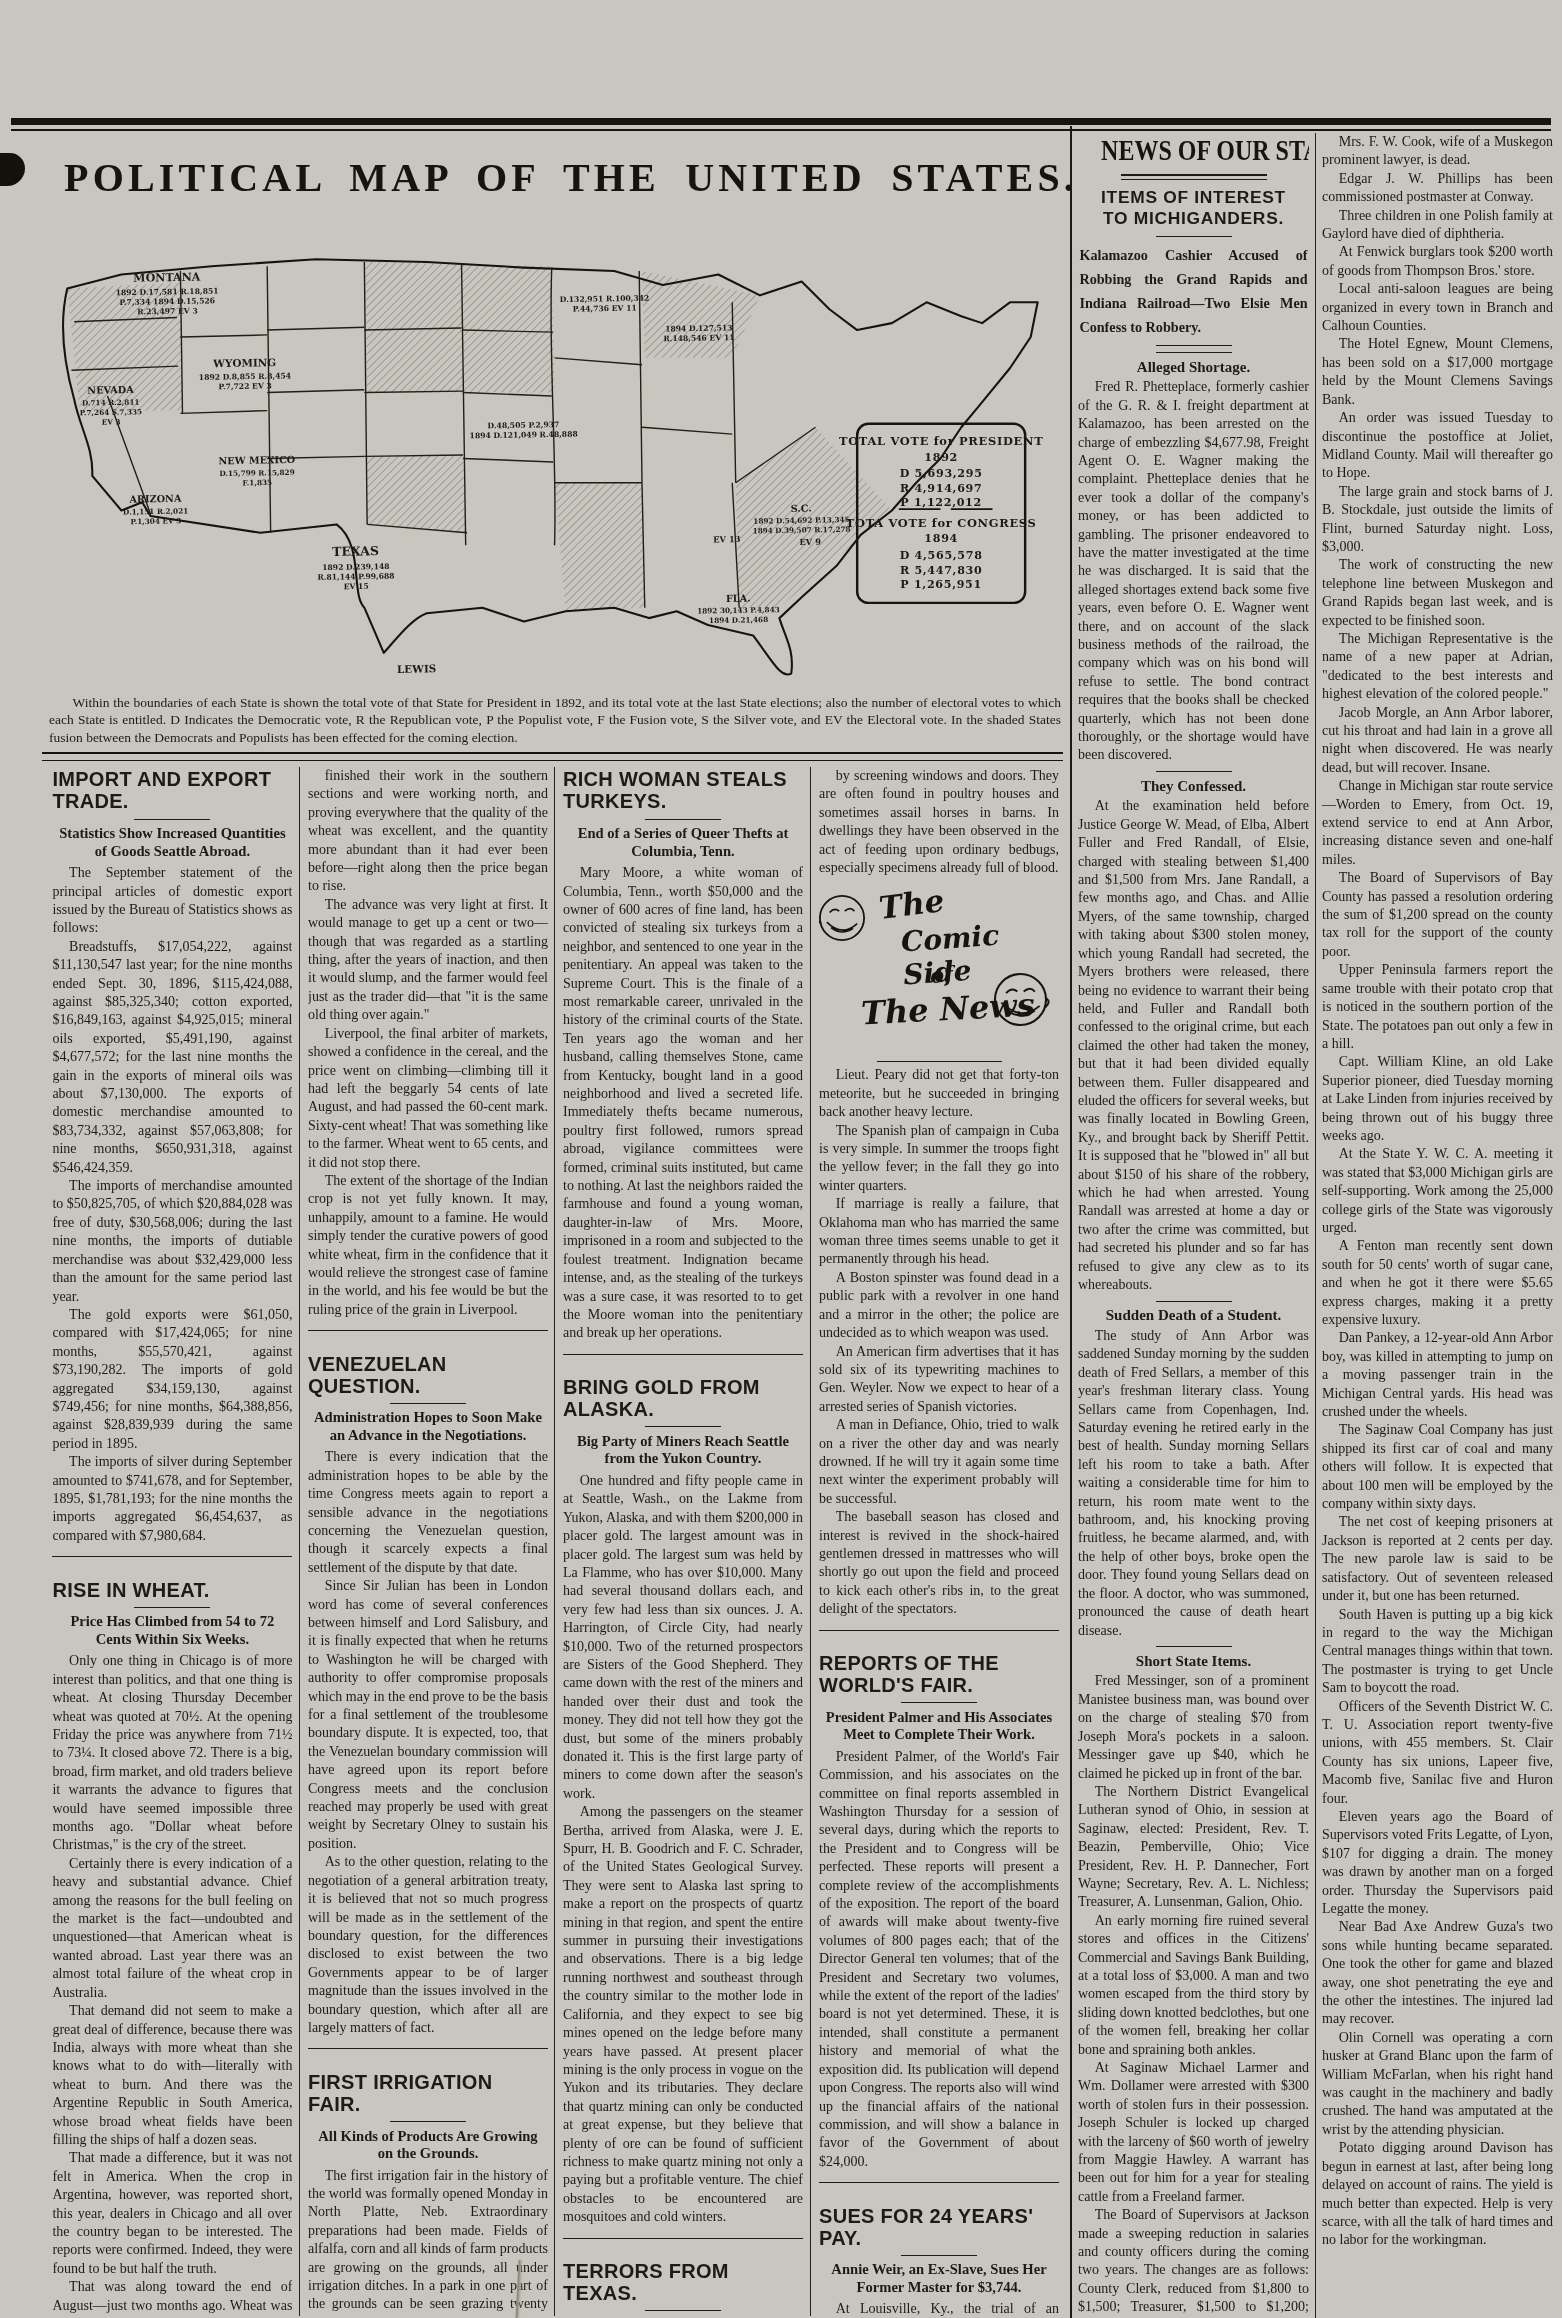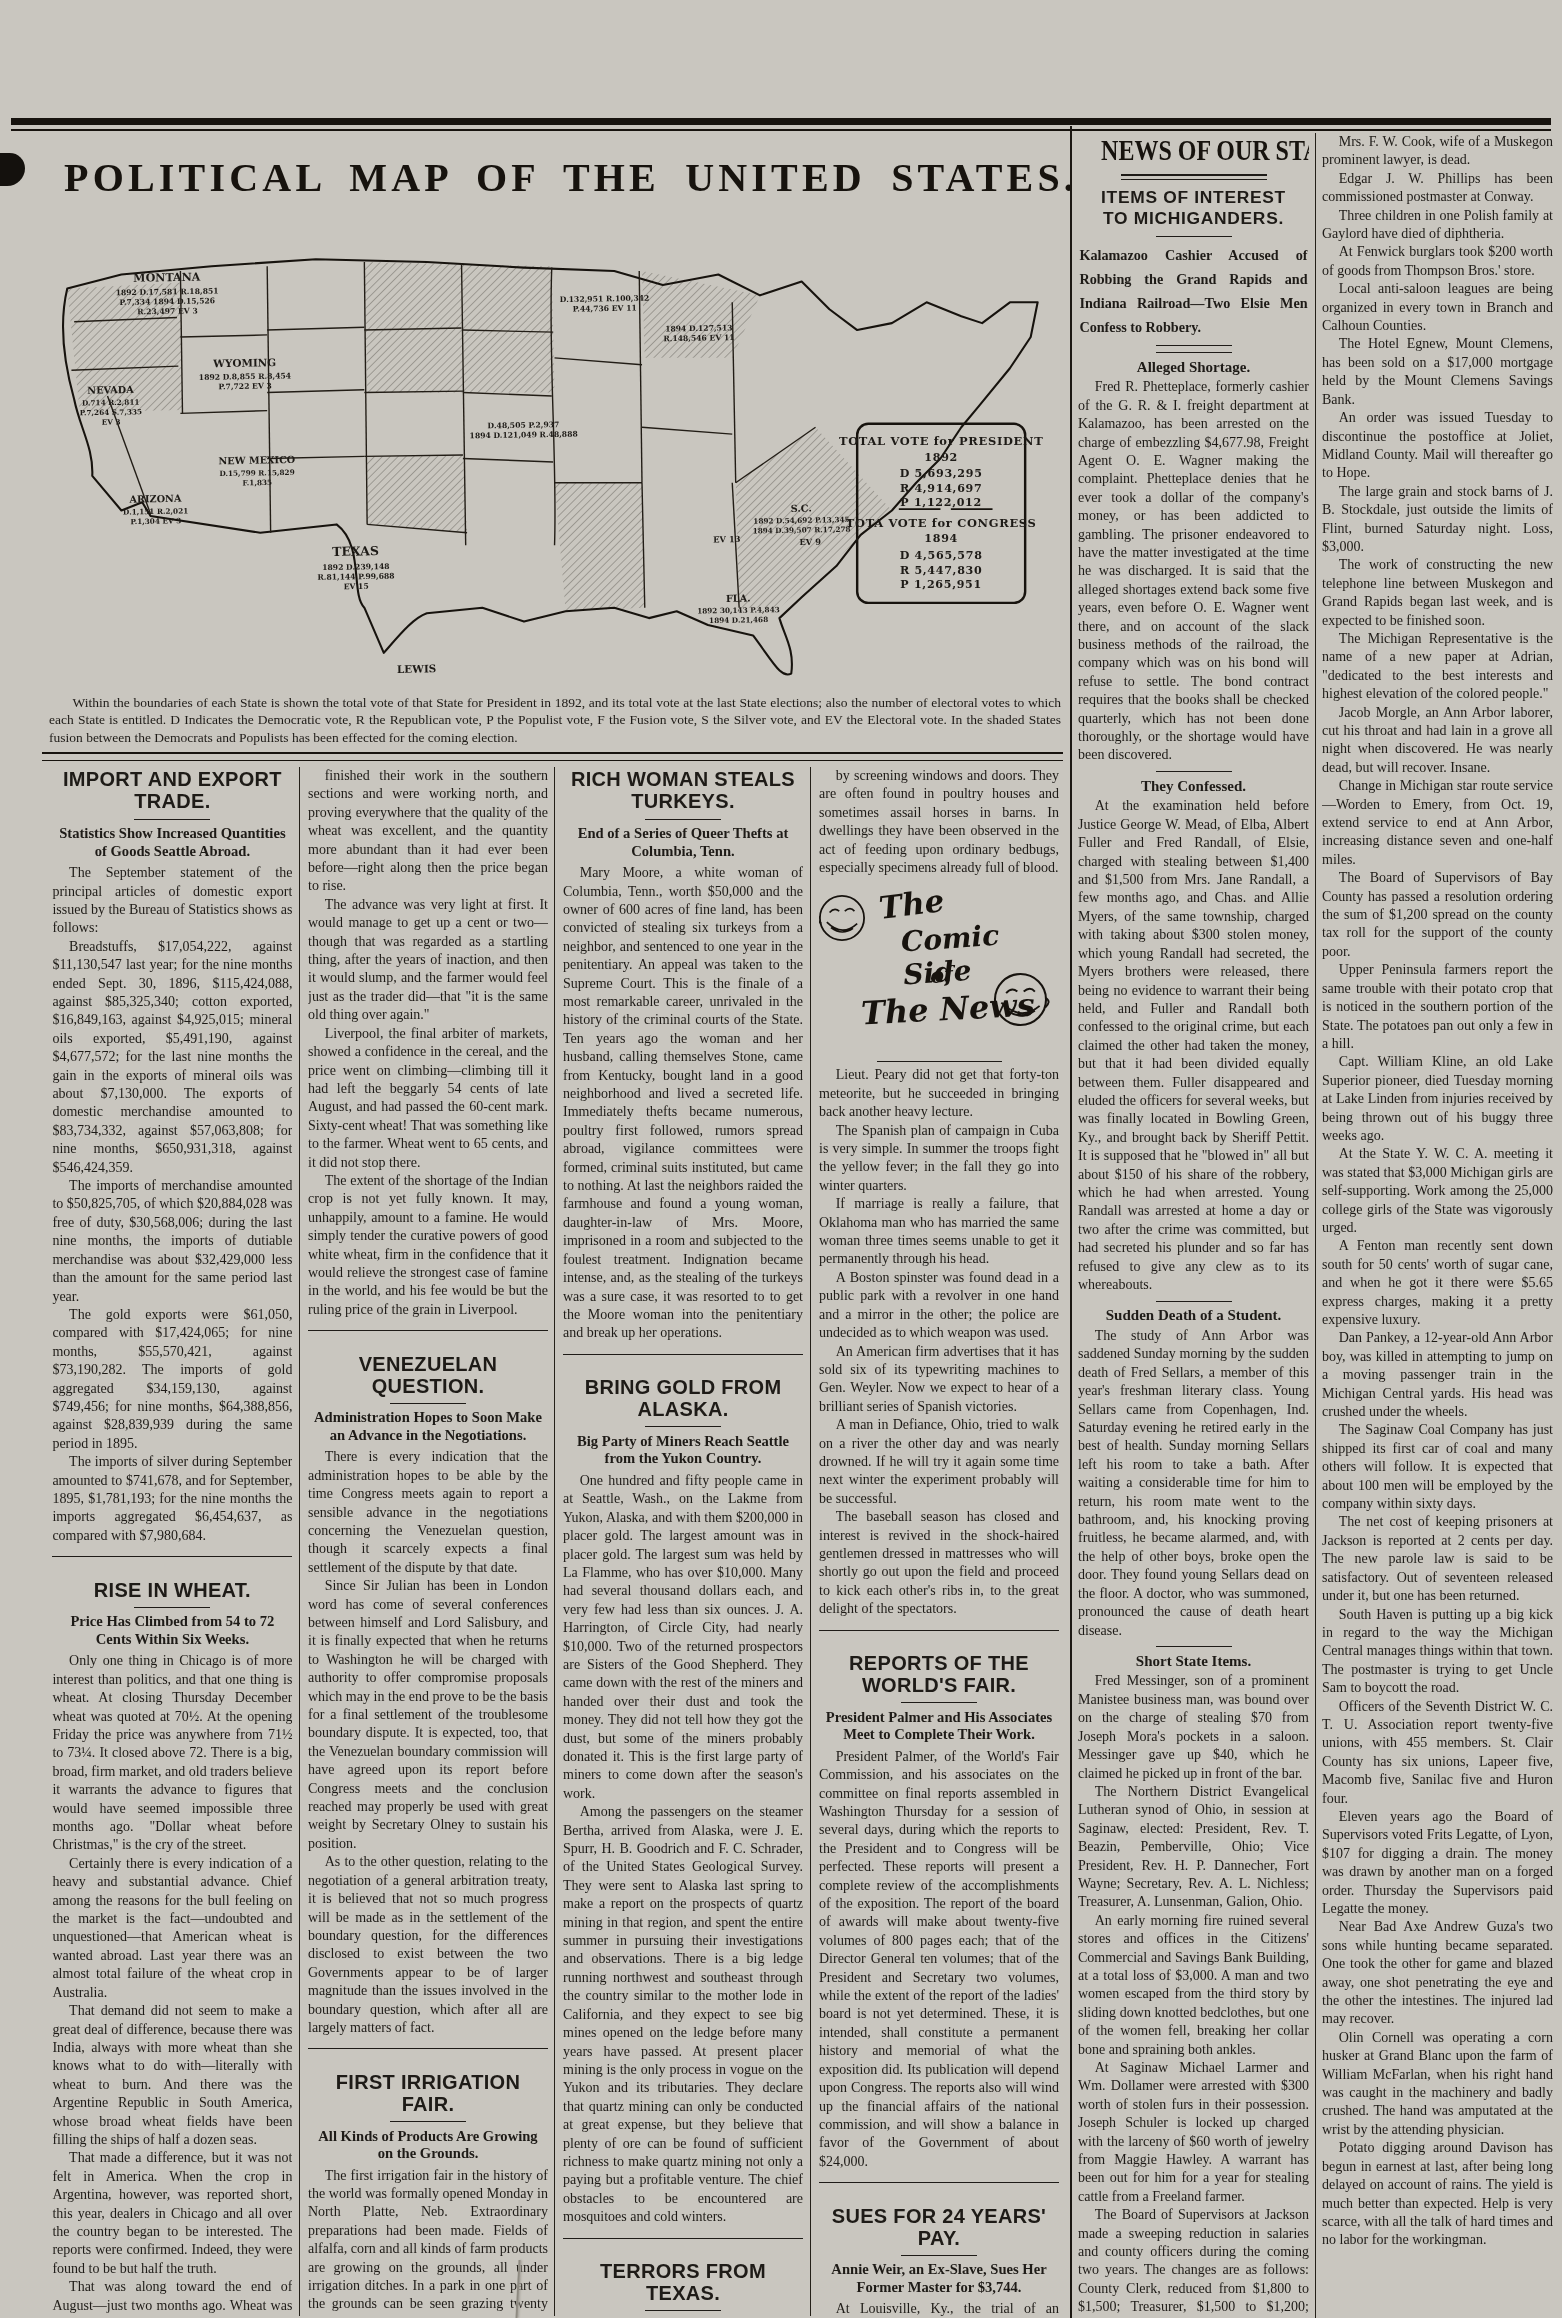--- a/index.html
+++ b/index.html
@@ -24,21 +24,21 @@
   .articles{position:absolute;left:42px;top:767px;width:1028px;height:1549px}
   .col{position:absolute;top:0;height:100%;width:240px;overflow:hidden}
   .c1{left:10.4px}.c2{left:266px}.c3{left:521px}.c4{left:777px}
   .vdiv{position:absolute;top:0;bottom:0;width:1.4px;background:#242019}
   .d1{left:257px}.d2{left:512px}.d3{left:768px}
   .mainvdiv{position:absolute;left:1070px;top:126px;bottom:0;width:2.1px;background:#1c1813}
   .col p,.rcol p{margin:0;text-indent:16.7px;font-size:14px;line-height:18.4px;text-align:justify}
   .article{margin-bottom:4.2px}
   .article.hasrule{border-top:1.7px solid #1e1b17;margin-top:11px;padding-top:20px}
   .gothic{font-family:"Liberation Sans",sans-serif;font-weight:700;font-size:20px;line-height:22px;
-    text-align:center;letter-spacing:0.3px;margin:1.4px 0 0}
+    letter-spacing:0.3px;margin:1.4px 0 0}
   .subhead{font-weight:700;font-size:14.6px;line-height:17.4px;text-align:center;margin:1.4px 5.6px 4.2px}
   .rule-short{width:76px;border-top:1.7px solid #1e1b17;margin:6.2px auto 5.6px}
   
   .rsec{position:absolute;left:1078px;top:133px;width:479px;height:2185px}
   .rcol{position:absolute;top:0;height:100%;width:231px;overflow:hidden}
   .r1{left:0}.r2{left:244px}
   .rdiv{position:absolute;left:237px;top:0;bottom:0;width:1.4px;background:#242019}
   .statehead{font-weight:700;font-size:30px;white-space:nowrap;text-align:center;
     transform:scaleX(.8);transform-origin:center;margin:0;color:#17130e}
   .dbl-short{width:146px;margin:7px auto;border-top:2.1px solid #1e1b17;border-bottom:1.4px solid #1e1b17;height:2.8px}
@@ -274,21 +274,21 @@
         <path d="M74,40 q7,5 -1,12" fill="none" stroke="#17130e" stroke-width="2.4"></path>
       </svg>
     </div>
     <div class="comicrule"></div>
   </div>
 <div class="article">
         <p>Lieut. Peary did not get that forty-ton meteorite, but he succeeded in bringing back another heavy lecture.</p>
         <p>The Spanish plan of campaign in Cuba is very simple. In summer the troops fight the yellow fever; in the fall they go into winter quarters.</p>
         <p>If marriage is really a failure, that Oklahoma man who has married the same woman three times seems unable to get it permanently through his head.</p>
         <p>A Boston spinster was found dead in a public park with a revolver in one hand and a mirror in the other; the police are undecided as to which weapon was used.</p>
-        <p>An American firm advertises that it has sold six of its typewriting machines to Gen. Weyler. Now we expect to hear of a brilliant series of Spanish victories.</p>
+        <p>An American firm advertises that it has sold six of its typewriting machines to Gen. Weyler. Now we expect to hear of a arrested series of Spanish victories.</p>
         <p>A man in Defiance, Ohio, tried to walk on a river the other day and was nearly drowned. If he will try it again some time next winter the experiment probably will be successful.</p>
         <p>The baseball season has closed and interest is revived in the shock-haired gentlemen dressed in mattresses who will shortly go out upon the field and proceed to kick each other's ribs in, to the great delight of the spectators.</p>
       </div>
       <div class="article hasrule">
         <div class="gothic">REPORTS OF THE WORLD'S FAIR.</div>
         <div class="rule-short"></div>
         <div class="subhead">President Palmer and His Associates Meet to Complete Their Work.</div>
         <p>President Palmer, of the World's Fair Commission, and his associates on the committee on final reports assembled in Washington Thursday for a session of several days, during which the reports to the President and to Congress will be perfected. These reports will present a complete review of the accomplishments of the exposition. The report of the board of awards will make about twenty-five volumes of 800 pages each; that of the Director General ten volumes; that of the President and Secretary two volumes, while the extent of the report of the ladies' board is not yet determined. These, it is intended, shall constitute a permanent history and memorial of what the exposition did. Its publication will depend upon Congress. The reports also will wind up the financial affairs of the national commission, and will show a balance in favor of the Government of about $24,000.</p>
       </div>
       <div class="article hasrule">

